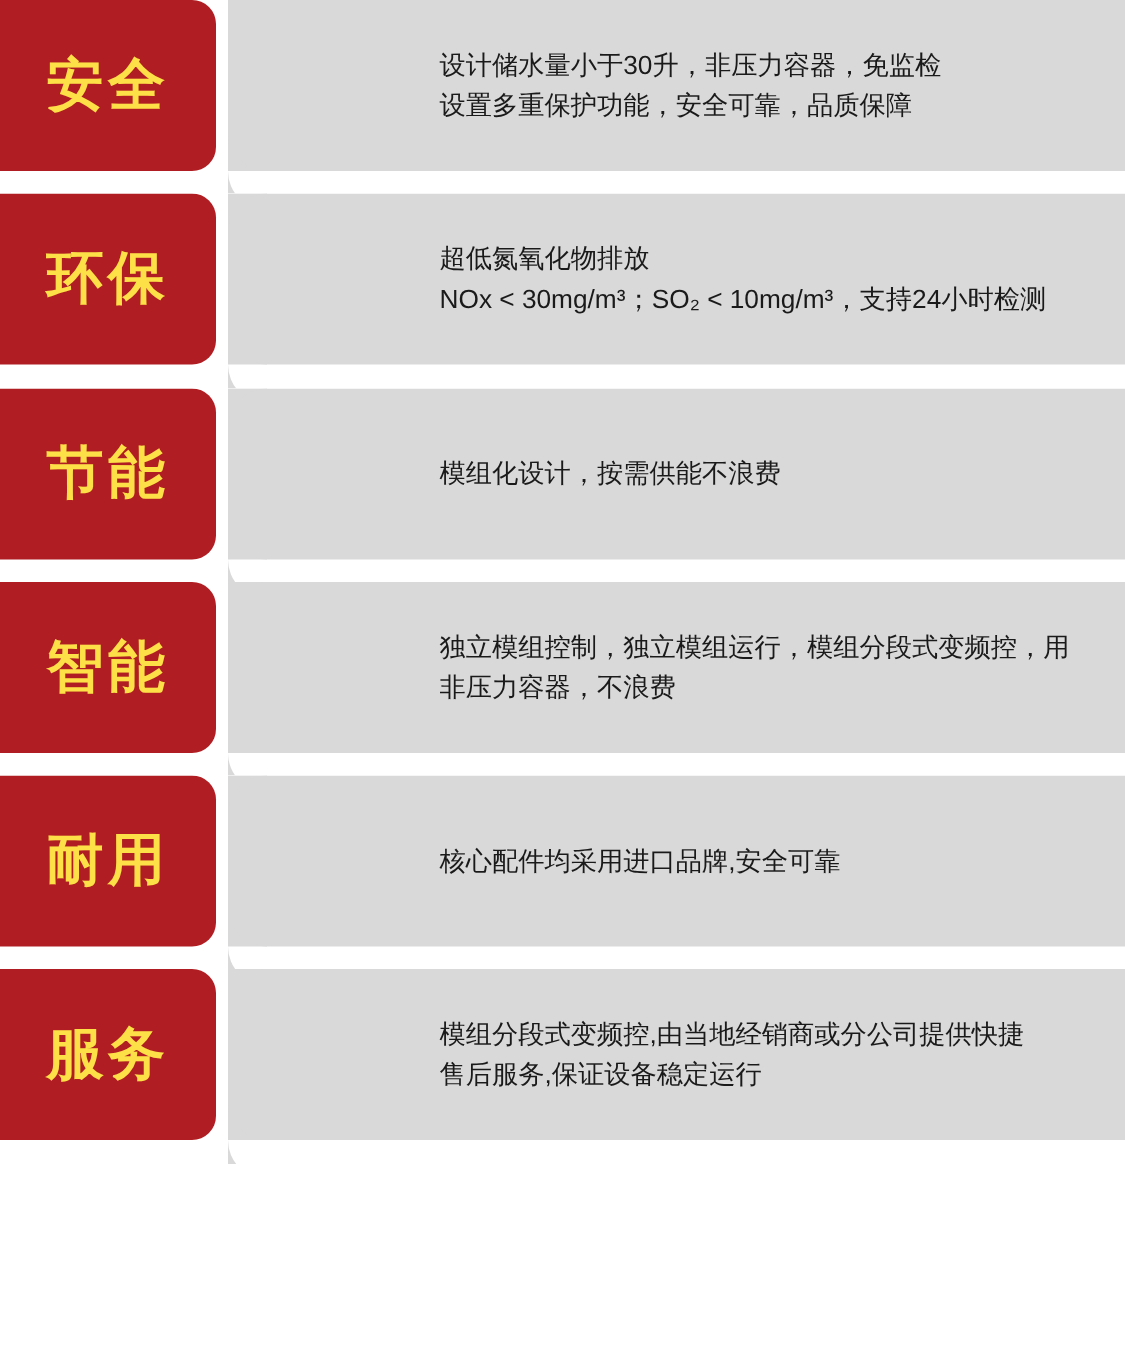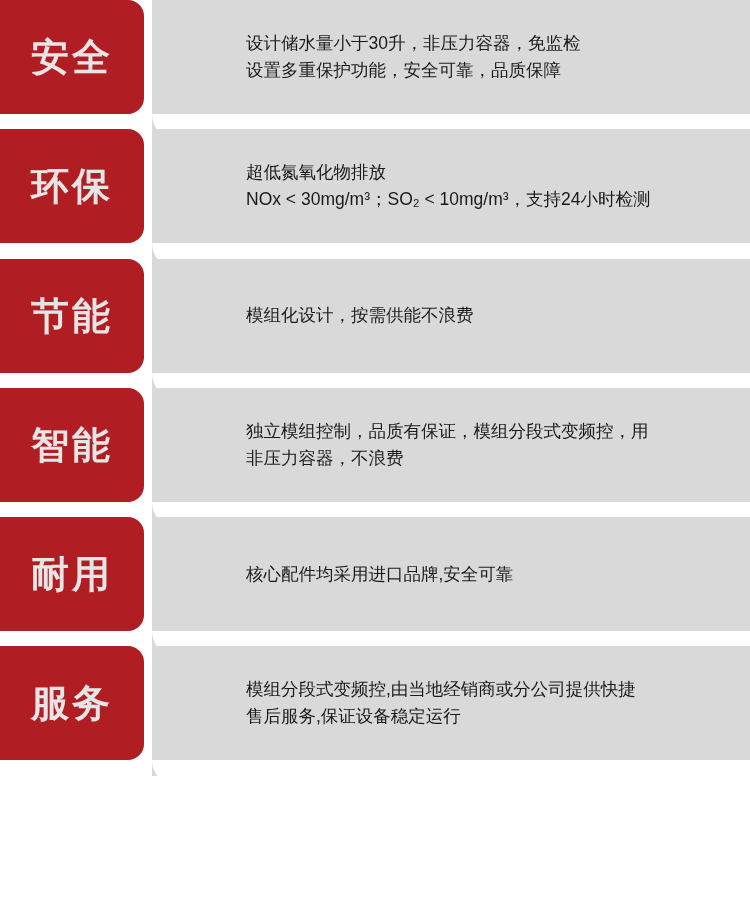--- a/index.html
+++ b/index.html
@@ -33,21 +33,21 @@
     width: 144px;
     height: 114px;
     background: #b01e23;
     border-radius: 0 16px 16px 0;
     display: flex;
     align-items: center;
     justify-content: center;
     box-sizing: border-box;
   }
   .label-text {
-    color: #e5e5e5;
+    color: #fde047;
     font-size: 38px;
     font-weight: bold;
     letter-spacing: 3px;
     line-height: 1;
     white-space: nowrap;
   }
   
   .content-block {
     position: absolute;
     left: 152px;
@@ -58,20 +58,21 @@
     border-radius: 26px 0 0 26px;
     box-sizing: border-box;
     display: flex;
     align-items: center;
   }
   .content-inner {
     padding-left: 94px;
     padding-right: 26px;
     width: 100%;
     box-sizing: border-box;
+    margin-left: 47px;
   }
   .content-line {
     color: #1a1a1a;
     font-size: 17.5px;
     line-height: 1.55;
     white-space: nowrap;
   }
   
   .ribbon {
     position: absolute;
@@ -137,21 +138,21 @@
   </div>
 
   <div class="row">
     <div class="ribbon"></div>
     <div class="ribbon-notch" style="top:114px;"></div>
     <div class="label-block">
       <span class="label-text">智能</span>
     </div>
     <div class="content-block">
       <div class="content-inner">
-        <div class="content-line">独立模组控制，品质有保证，模组分段式变频控，用</div>
+        <div class="content-line">独立模组控制，独立模组运行，模组分段式变频控，用</div>
         <div class="content-line">非压力容器，不浪费</div>
       </div>
     </div>
   </div>
 
 
   <div class="row">
     <div class="ribbon"></div>
     <div class="ribbon-notch" style="top:114px;"></div>
     <div class="label-block">

